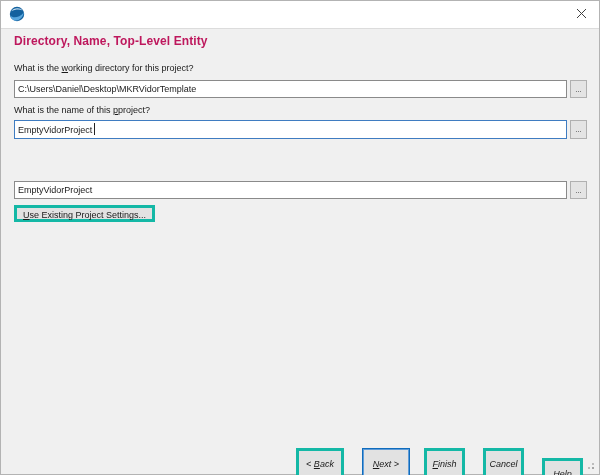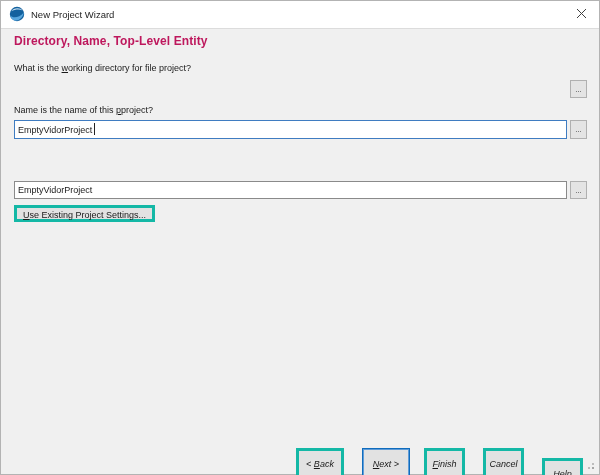--- a/index.html
+++ b/index.html
@@ -70,39 +70,39 @@
 <div class="dialog">
 
   <div class="titlebar">
     <span class="app-icon">
       <svg width="16" height="16" viewBox="0 0 16 16">
         <circle cx="8" cy="8" r="7.2" fill="#13619e"></circle>
         <path d="M1.2 9.5 C4 12.5 10 12 14.8 6.5 C14 12 9.5 15.4 5.2 14.4 C3 13.4 1.7 11.6 1.2 9.5 Z" fill="#58a6dd"></path>
         <path d="M2.2 5.2 C4.5 1.6 11 1.2 13.6 4.4 C10.5 3 5.8 3.4 2.2 5.2 Z" fill="#d9ebf7" opacity="0.9"></path>
       </svg>
     </span>
-    <span class="title-text">New Project Wizard</span>
     <button class="close-btn">
       <span>
         <svg width="11" height="11" viewBox="0 0 11 11">
           <path d="M1 1 L10 10 M10 1 L1 10" stroke="#404040" stroke-width="1" fill="none"></path>
         </svg>
       </span>
     </button>
   </div>
 
   <div class="heading">Directory, Name, Top-Level Entity</div>
 
   <div class="lbl" id="lbl1">
-    <span>What is the </span><span class="mn">w</span><span>orking directory for file project?</span>
+    <span>What is the </span><span class="mn">w</span><span>orking directory for this project?</span>
   </div>
+  <input class="txt" id="in1" type="text" value="C:\Users\Daniel\Desktop\MKRVidorTemplate" style="">
   <button class="browse" id="br1">...</button>
 
   <div class="lbl" id="lbl2">
-    <span>Name is the name of this </span><span class="mn">p</span><span>project?</span>
+    <span>What is the name of this </span><span class="mn">p</span><span>project?</span>
   </div>
   <input class="txt" id="in2" type="text" value="EmptyVidorProject" style="">
   <div class="caret"></div>
   <button class="browse" id="br2">...</button>
 
   <input class="txt" id="in3" type="text" value="EmptyVidorProject" style="">
   <button class="browse" id="br3">...</button>
 
   <button class="btn" id="btn-existing">
     <span class="mn">U</span><span>se Existing Project Settings...</span>

